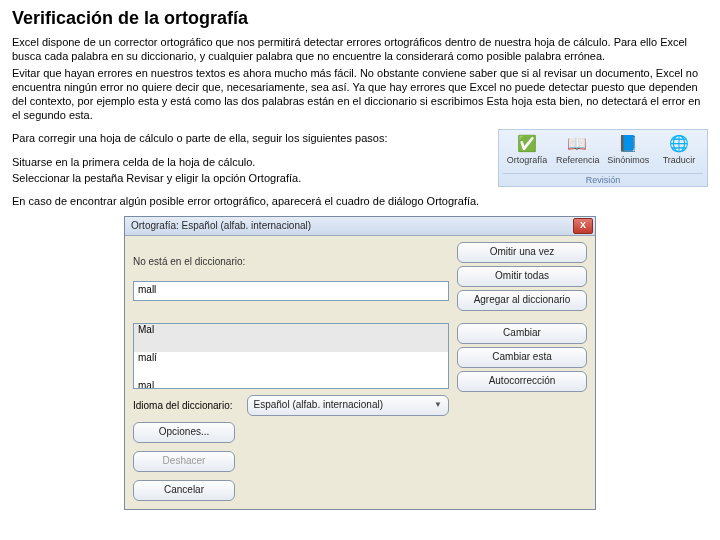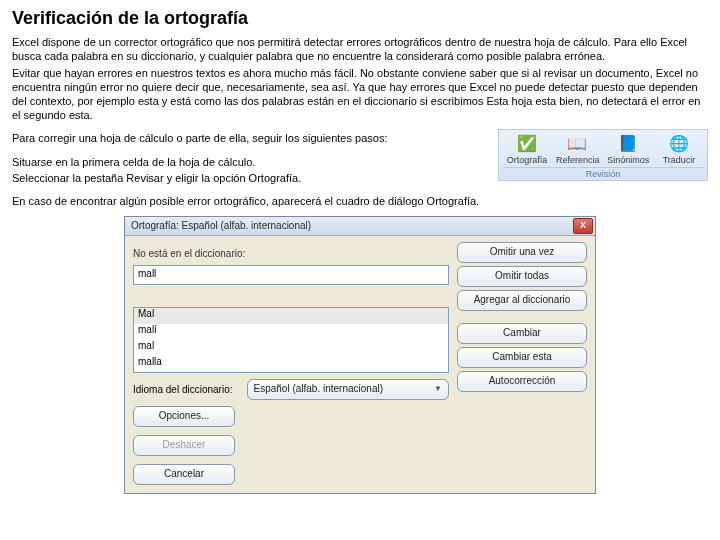--- a/index.html
+++ b/index.html
@@ -51,21 +51,21 @@
     display: flex;
     align-items: center;
     justify-content: center;
     font-size: 16px;
   }
   .ribbon-label { text-align: center; line-height: 1; }
   .ribbon-group {
     border-top: 1px solid #b8cce4;
     text-align: center;
     color: #5b7ca5;
-    margin-top: 2px;
+    margin-top: 8px;
     padding: 1px 0;
   }
   .conclusion { margin: 6px 0 8px 0; }
   .dialog {
     width: 470px;
     margin: 0 auto;
     border: 1px solid #7a8aa0;
     background: #ece9d8;
     font-size: 10px;
   }
@@ -91,36 +91,36 @@
     font-weight: bold;
     font-size: 9px;
   }
   .dlg-body {
     display: flex;
     padding: 6px 8px 8px 8px;
     gap: 8px;
   }
   .dlg-left { flex: 1; display: flex; flex-direction: column; }
   .dlg-right { width: 130px; display: flex; flex-direction: column; gap: 3px; }
-  .field-label { margin: 6px 0; color: #333; }
+  .field-label { margin: 14px 0; color: #333; }
   .textbox {
     border: 1px solid #7f9db9;
     background: #fff;
     padding: 2px 4px;
     height: 14px;
   }
   .listbox {
     border: 1px solid #7f9db9;
     background: #fff;
     height: 64px;
     overflow: hidden;
   }
   .list-item {
     padding: 0 4px;
-    height: 16px;
+    height: 28px;
     line-height: 12px;
   }
   .list-item.selected {
     background: #e8e8e8;
   }
   .btn {
     border: 1px solid #8a98ad;
     background: linear-gradient(#fdfdfd, #e6ebf2);
     border-radius: 6px;
     height: 19px;

